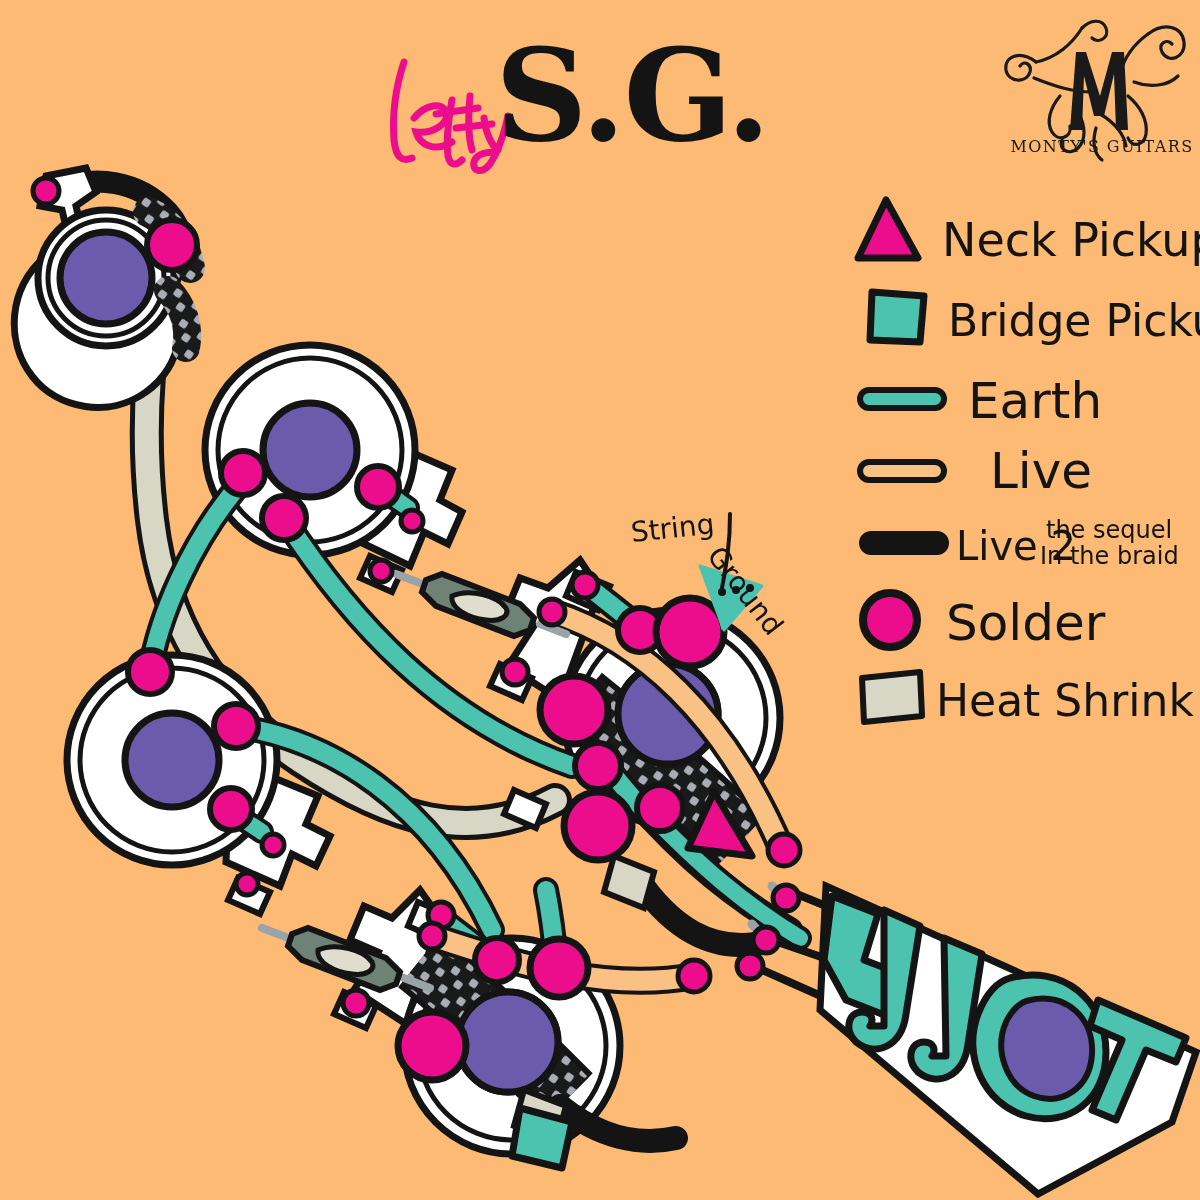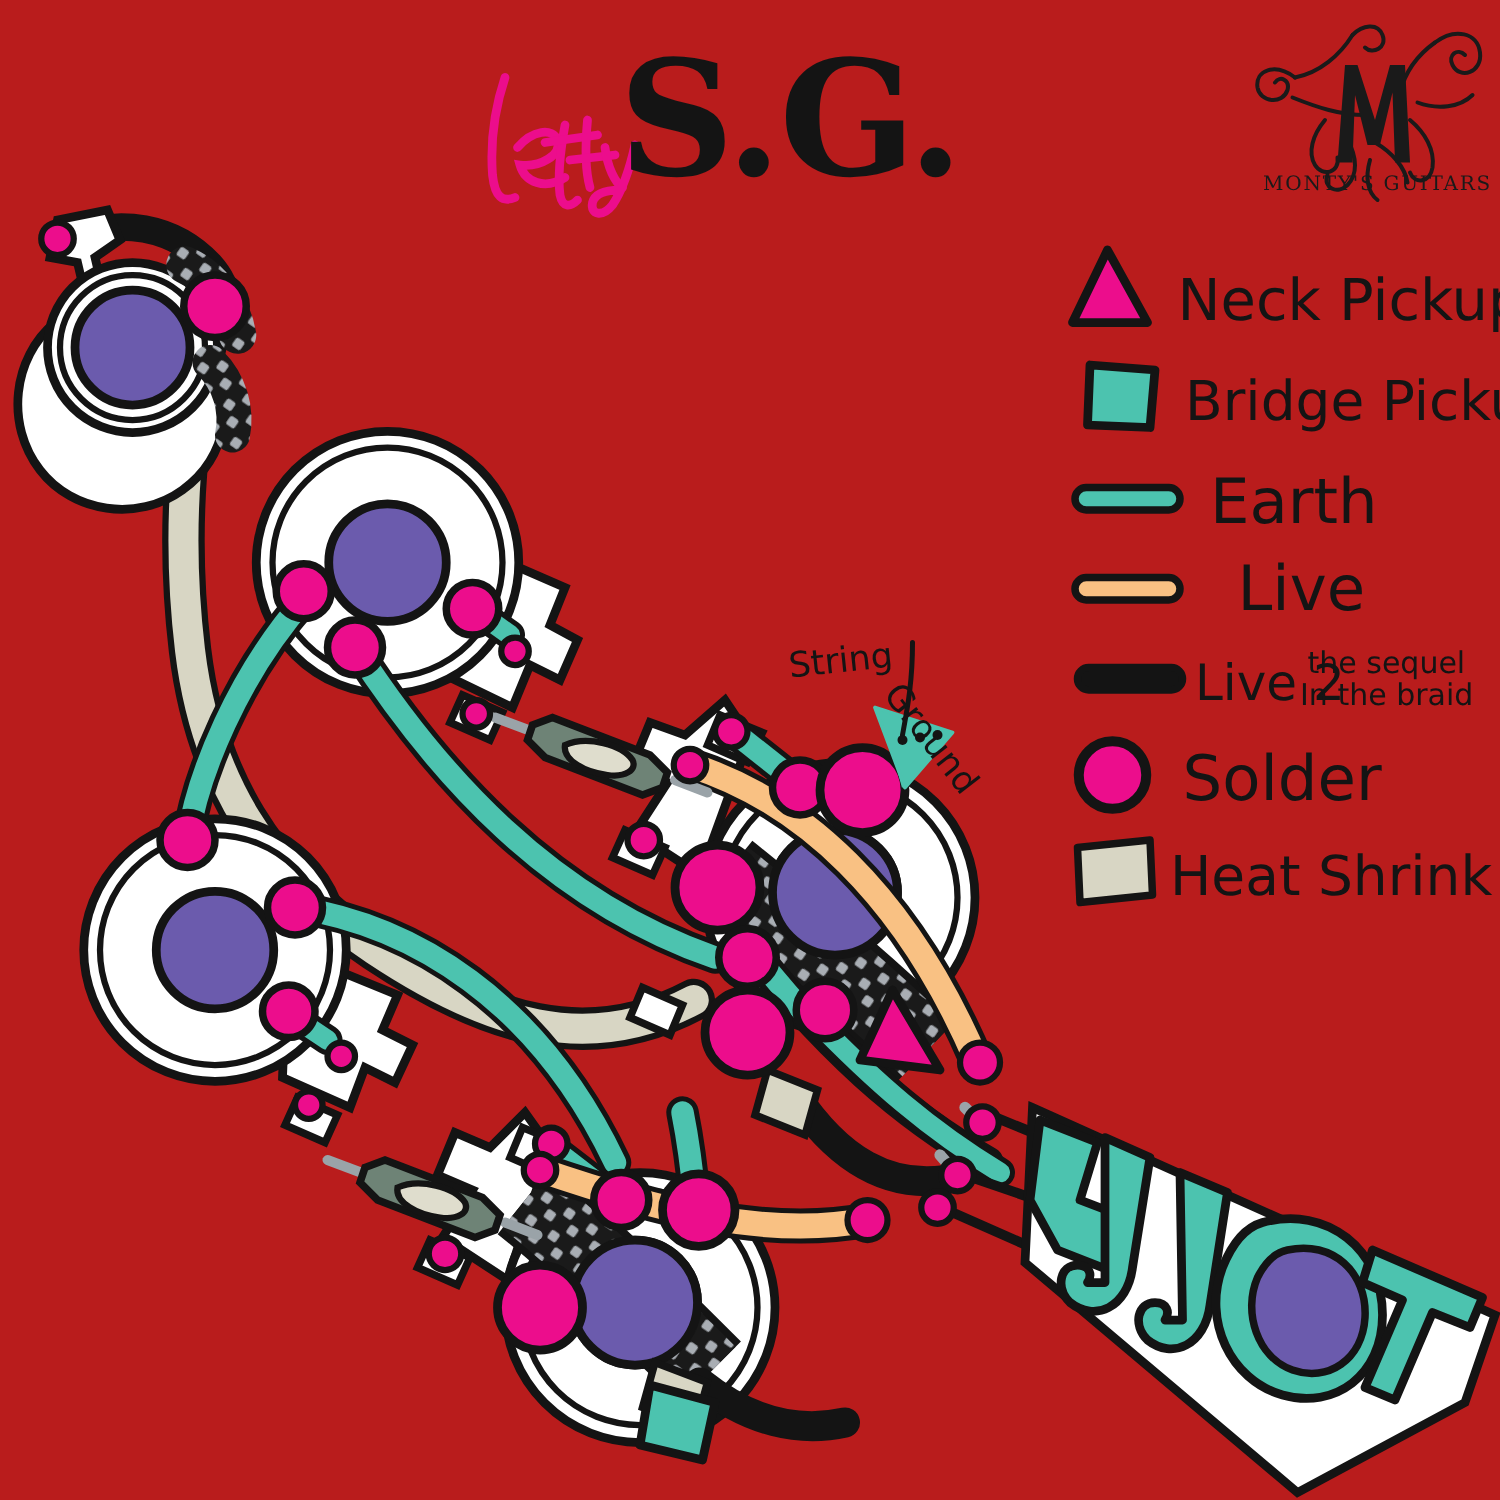--- a/index.html
+++ b/index.html
@@ -1,19 +1,19 @@
 <!DOCTYPE html>
 <html><head>
 <meta charset="utf-8">
 <title>Lefty S.G. Wiring Diagram</title>
 <style>
   html,body{margin:0;padding:0;background:#ffffff;}
   body{width:1200px;height:1200px;overflow:hidden;
        font-family:"DejaVu Sans",sans-serif;}
-  #stage{position:relative;width:1200px;height:1200px;background:#b91c1c;}
+  #stage{position:relative;width:1200px;height:1200px;background:#fdba74;}
   svg.layer{position:absolute;left:0;top:0;width:1200px;height:1200px;}
 </style>
 </head>
 <body>
 
 <div id="stage">
 
   <svg class="layer" viewBox="0 0 1200 1200" xmlns="http://www.w3.org/2000/svg">
     <defs>
       <pattern id="braid" width="22" height="22" patternUnits="userSpaceOnUse" patternTransform="rotate(35)">

